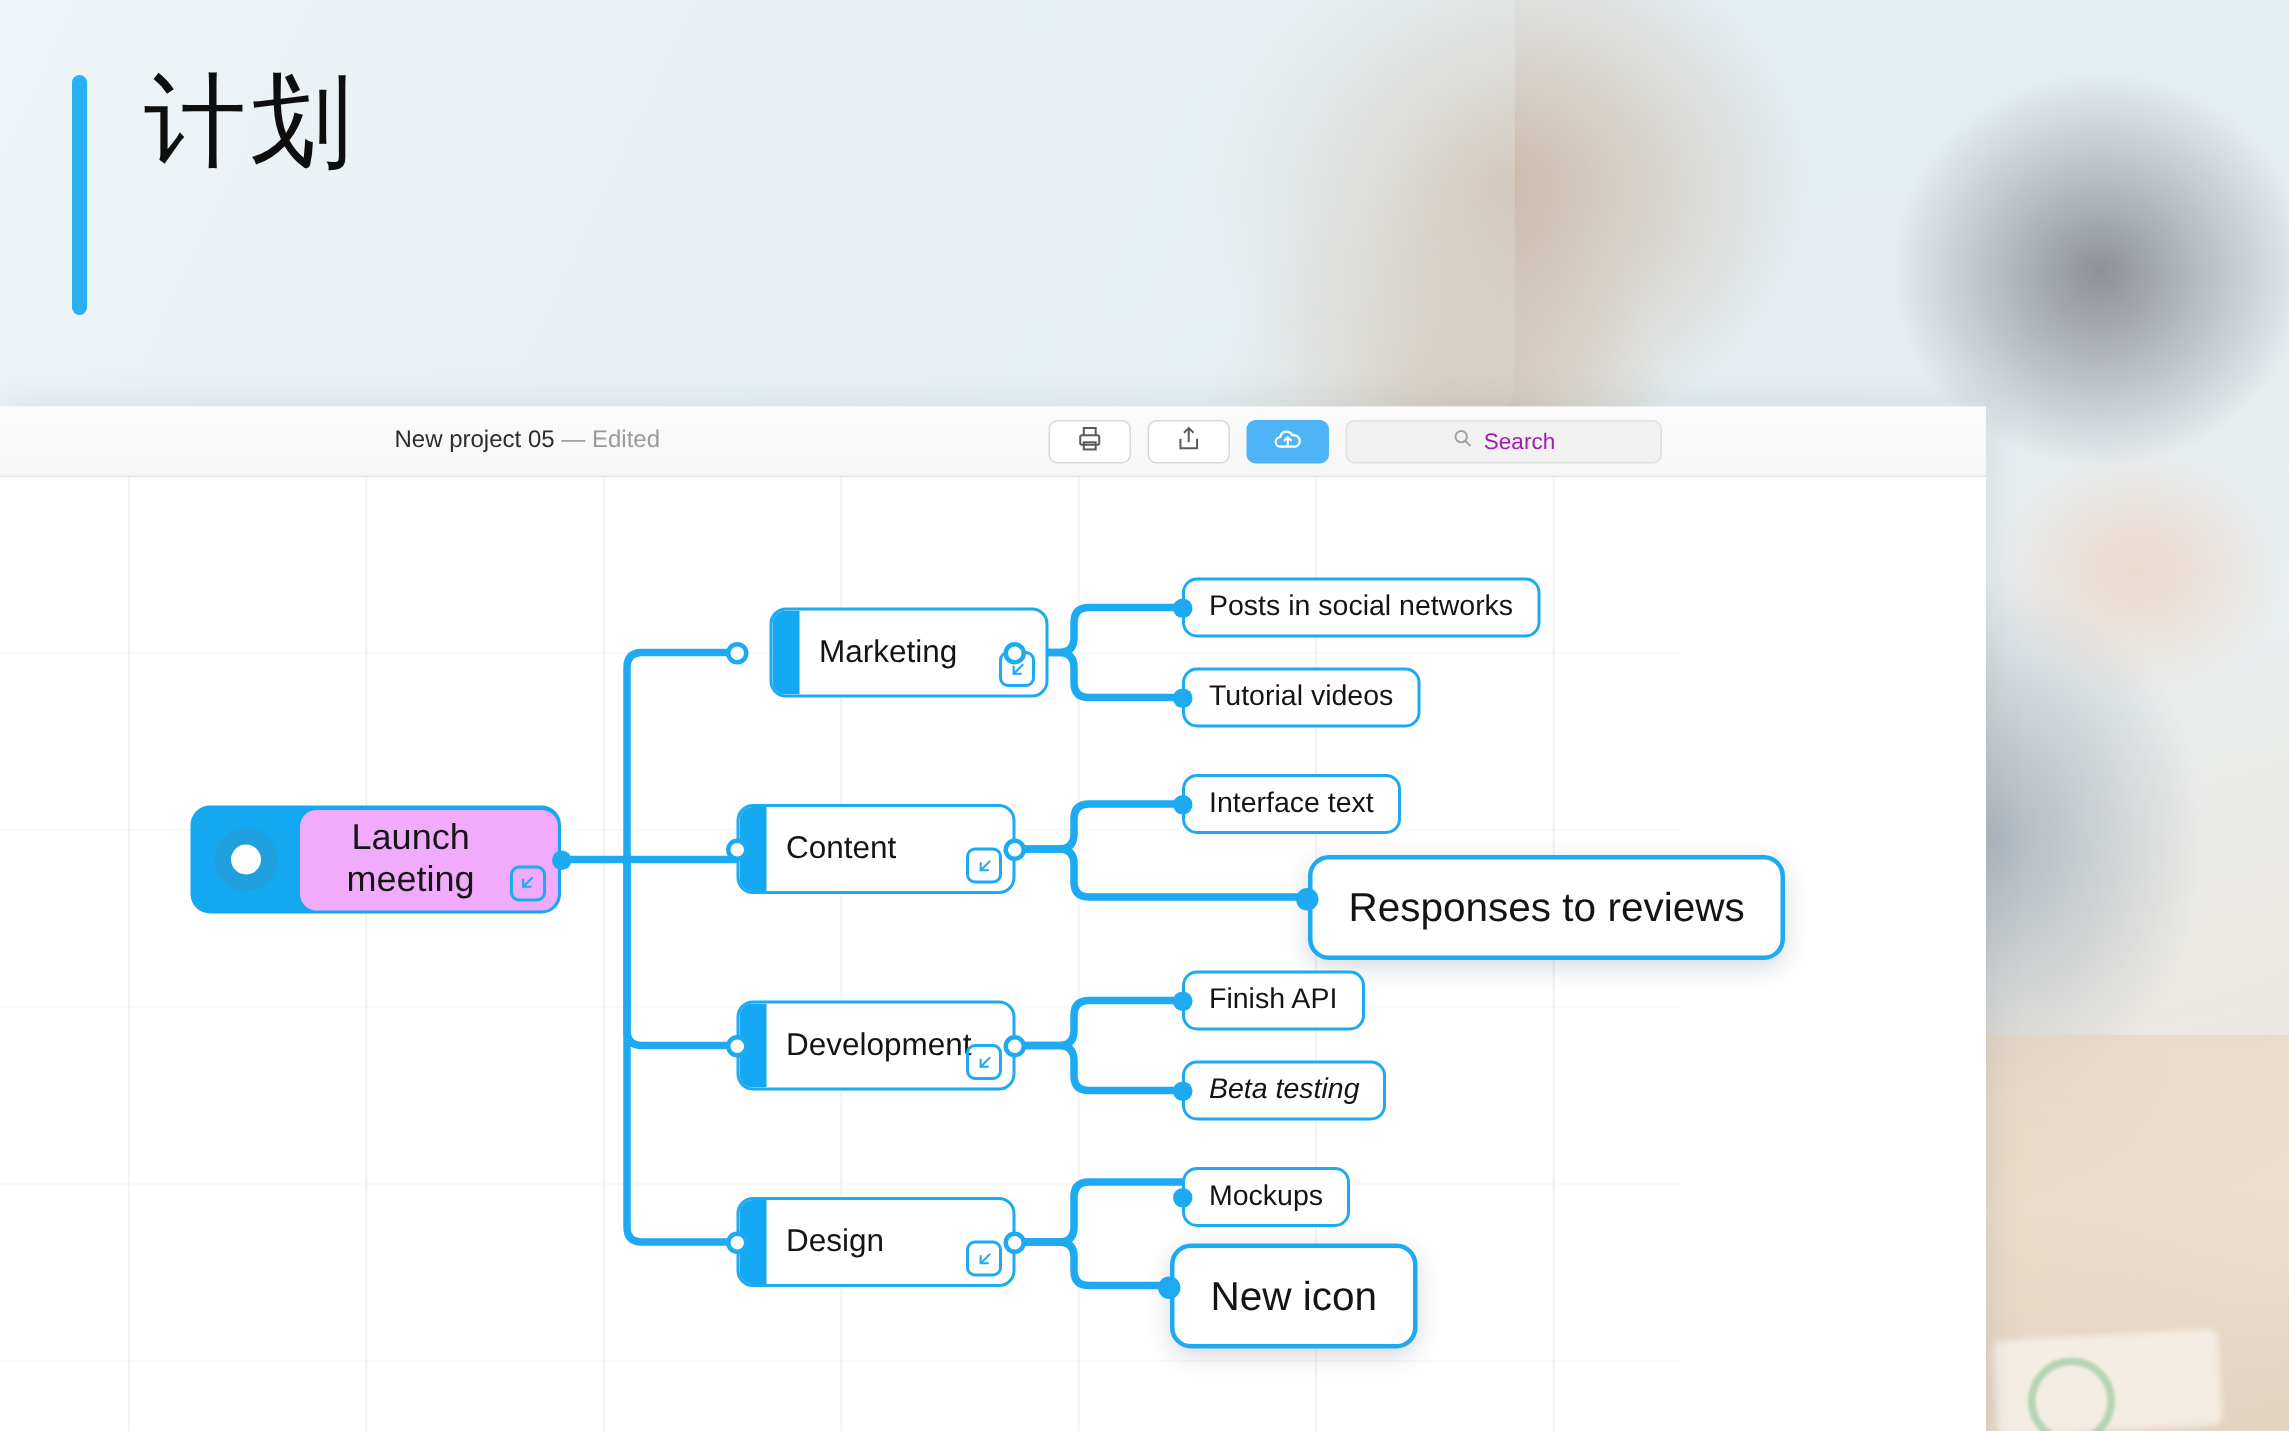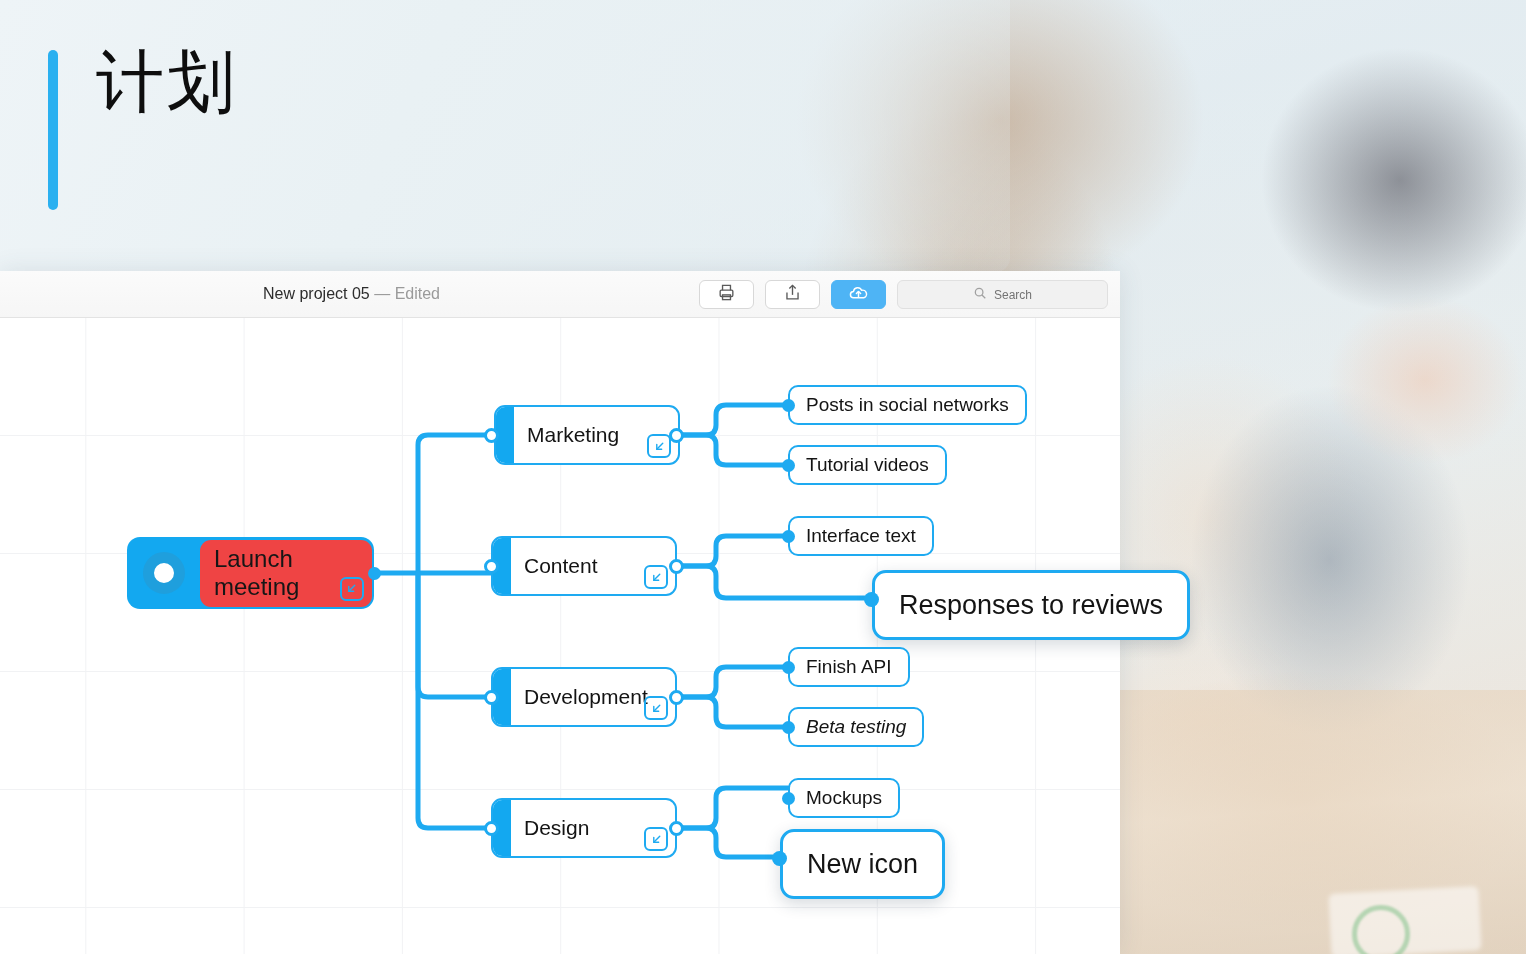--- a/index.html
+++ b/index.html
@@ -93,21 +93,21 @@
     font-weight: 700;
     color: #15253a;
     letter-spacing: 1px;
     line-height: 1.2;
   }
 
   
   .app-window {
     position: absolute;
     left: 0; top: 271px;
-    width: 1120px;
+    width: 1324px;
     height: 683px;
     background: #ffffff;
     overflow: hidden;
     box-shadow: 0 0 24px rgba(60,80,100,0.12);
   }
   .titlebar {
     position: absolute;
     left: 0; top: 0;
     width: 100%;
     height: 47px;
@@ -148,22 +148,22 @@
     width: 211px; height: 29px;
     background: #f1f1f1;
     border: 1px solid #e0e0e0;
     border-radius: 6px;
     display: flex;
     align-items: center;
     justify-content: center;
     gap: 7px;
   }
   .search-ph {
-    font-size: 12px;
-    color: #737373;
+    font-size: 15px;
+    color: #a21caf;
   }
 
   
   .canvas {
     position: absolute;
     left: 0; top: 47px;
     width: 1120px;
     height: 636px;
     background-color: #ffffff;
     background-image:
@@ -216,25 +216,26 @@
   .root-ring {
     width: 42px; height: 42px;
     border-radius: 50%;
     background: #ffffff;
     border: 11px solid #1f9fdd;
   }
   .root-body {
     flex: 1 1 auto;
     height: calc(100% - 5px);
     margin: 2.5px 2.5px 2.5px 0;
-    background: #ef4444;
+    background: #f0abfc;
     border-radius: 11px;
     position: relative;
     display: flex;
     align-items: center;
+    text-align: center;
   }
   .root-label {
     font-size: 24px;
     color: #161616;
     line-height: 1.15;
     padding-left: 14px;
     padding-right: 38px;
   }
 
   .node-branch {
@@ -405,21 +406,21 @@
         <div class="collapse-icon" style="right:8px; bottom:6px;">
           <svg width="13" height="13" viewBox="0 0 24 24" fill="none" stroke="#1eaaf1" stroke-width="2.6" stroke-linecap="round" stroke-linejoin="round">
             <path d="M18 6L7 17"></path>
               <path d="M16 17H7V8"></path>
           </svg>
         </div>
       </div>
     </div>
     <div class="dot-solid" style="left:368px; top:296px;"></div>
 
-    <div class="node node-branch" style="left:494px; top:134px;">
+    <div class="node node-branch" style="left:513px; top:134px;">
       <div class="branch-strip"></div>
       <div class="branch-label">Marketing</div>
       <div class="collapse-icon" style="right:7px; bottom:5px;">
         <svg width="13" height="13" viewBox="0 0 24 24" fill="none" stroke="#1eaaf1" stroke-width="2.6" stroke-linecap="round" stroke-linejoin="round">
           <path d="M18 6L7 17"></path>
             <path d="M16 17H7V8"></path>
         </svg>
       </div>
     </div>
     <div class="dot-ring" style="left:484px; top:157px;"></div>

